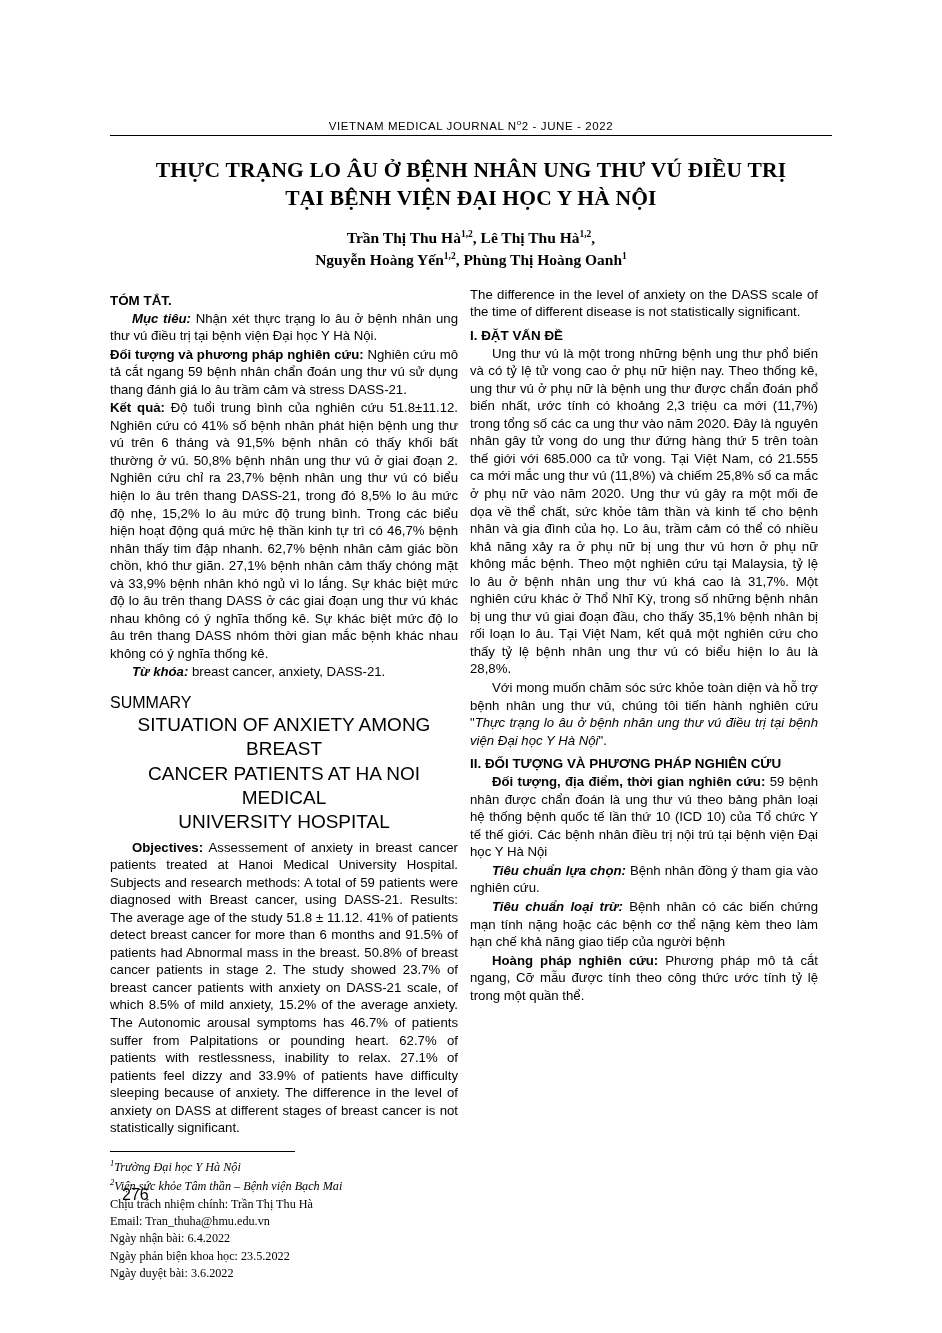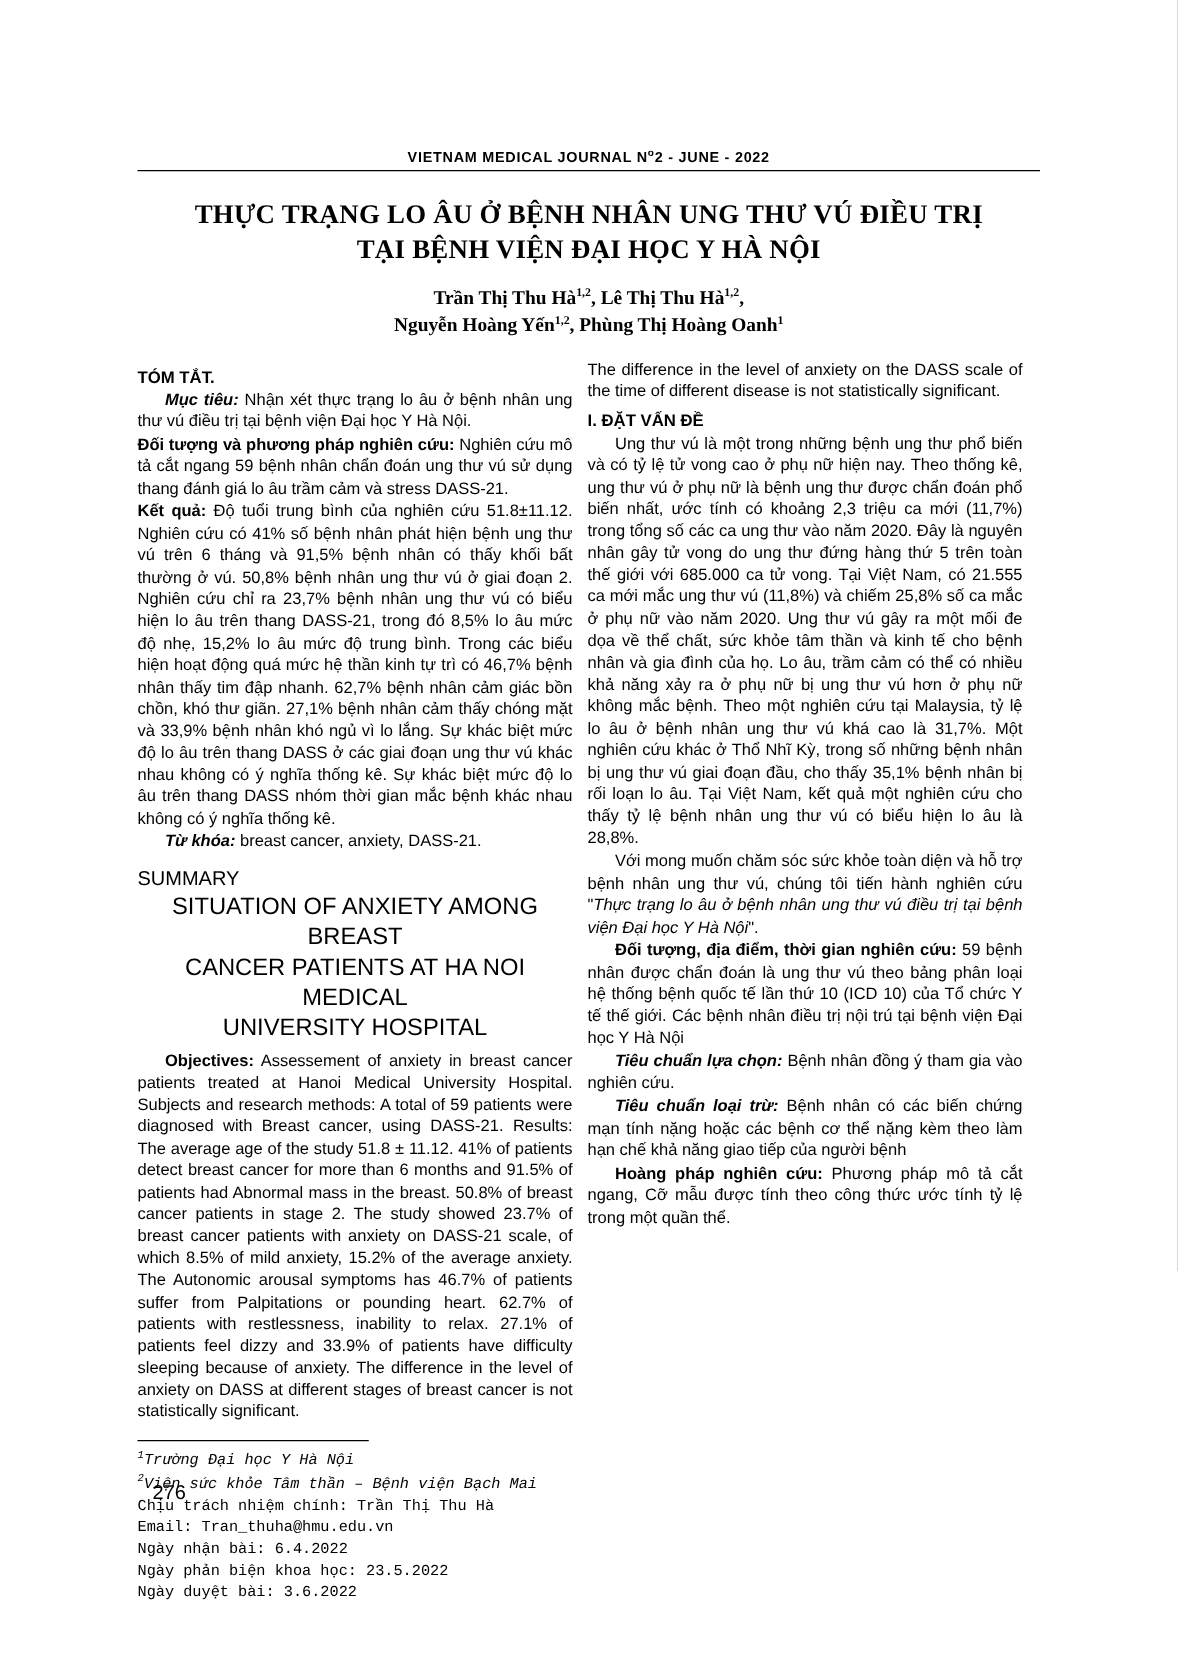--- a/index.html
+++ b/index.html
@@ -21,21 +21,21 @@
   .sheet {
     position: absolute;
     left: 110px;
     top: 118px;
     width: 722px;
   }
   .running-head {
     text-align: center;
     font-family: "Liberation Sans", sans-serif;
     font-size: 11.5px;
-    font-weight: bold;
+    font-weight: normal;
     letter-spacing: 0.6px;
     padding-bottom: 3px;
     border-bottom: 1.6px solid #000;
     margin-bottom: 20px;
   }
   .running-head sup { font-size: 8px; vertical-align: super; }
   .title {
     text-align: center;
     font-family: "Liberation Serif", serif;
     font-size: 21.5px;
@@ -92,21 +92,21 @@
   }
   .footnote-rule {
     border: none;
     border-top: 1px solid #000;
     width: 185px;
     margin: 14px 0 5px 0;
   }
   .fn {
     font-size: 12.2px;
     line-height: 1.42;
-    font-family: Liberation Mono, monospace;
+    font-family: Liberation Serif, serif;
     margin: 0;
   }
   .fn sup { font-size: 8.5px; vertical-align: super; }
   .fn.italic { font-style: italic; }
   .page-num {
     position: absolute;
     left: 122px;
     top: 1186px;
     font-size: 16px;
     font-family: Liberation Sans, sans-serif;
@@ -163,20 +163,21 @@
         <p class="fn">Ngày duyệt bài: 3.6.2022</p>
       </div>
 
       <div class="col">
         <p>The difference in the level of anxiety on the DASS scale of the time of different disease is not statistically significant.</p>
 
         <div class="sec-head">I. ĐẶT VẤN ĐỀ</div>
         <p class="ind">Ung thư vú là một trong những bệnh ung thư phổ biến và có tỷ lệ tử vong cao ở phụ nữ hiện nay. Theo thống kê, ung thư vú ở phụ nữ là bệnh ung thư được chẩn đoán phổ biến nhất, ước tính có khoảng 2,3 triệu ca mới (11,7%) trong tổng số các ca ung thư vào năm 2020. Đây là nguyên nhân gây tử vong do ung thư đứng hàng thứ 5 trên toàn thế giới với 685.000 ca tử vong. Tại Việt Nam, có 21.555 ca mới mắc ung thư vú (11,8%) và chiếm 25,8% số ca mắc ở phụ nữ vào năm 2020. Ung thư vú gây ra một mối đe dọa về thể chất, sức khỏe tâm thần và kinh tế cho bệnh nhân và gia đình của họ. Lo âu, trầm cảm có thể có nhiều khả năng xảy ra ở phụ nữ bị ung thư vú hơn ở phụ nữ không mắc bệnh. Theo một nghiên cứu tại Malaysia, tỷ lệ lo âu ở bệnh nhân ung thư vú khá cao là 31,7%. Một nghiên cứu khác ở Thổ Nhĩ Kỳ, trong số những bệnh nhân bị ung thư vú giai đoạn đầu, cho thấy 35,1% bệnh nhân bị rối loạn lo âu. Tại Việt Nam, kết quả một nghiên cứu cho thấy tỷ lệ bệnh nhân ung thư vú có biểu hiện lo âu  là 28,8%.</p>
         <p class="ind"><span>Với mong muốn chăm sóc sức khỏe toàn diện và hỗ trợ bệnh nhân ung thư vú, chúng tôi tiến hành nghiên cứu  "</span><span class="i">Thực trạng lo âu ở bệnh nhân ung thư vú điều trị tại bệnh viện Đại học Y Hà Nội</span><span>".</span></p>
 
+        <div class="sec-head">II. ĐỐI TƯỢNG VÀ PHƯƠNG PHÁP NGHIÊN CỨU</div>
         <p class="ind"><span class="b">Đối tượng, địa điểm, thời gian nghiên cứu:</span><span> 59 bệnh nhân được chẩn đoán là ung thư vú theo bảng phân loại hệ thống bệnh quốc tế lần thứ 10 (ICD 10) của Tổ chức Y tế thế giới. Các bệnh nhân điều trị nội trú tại bệnh viện Đại học Y Hà Nội</span></p>
         <p class="ind"><span class="bi">Tiêu chuẩn lựa chọn:</span><span> Bệnh nhân đồng ý tham gia vào nghiên cứu.</span></p>
         <p class="ind"><span class="bi">Tiêu chuẩn loại trừ:</span><span> Bệnh nhân có các biến chứng mạn tính nặng hoặc các bệnh cơ thể nặng kèm theo làm hạn chế khả năng giao tiếp của người bệnh</span></p>
         <p class="ind"><span class="b">Hoàng pháp nghiên cứu:</span><span> Phương pháp mô tả cắt ngang, Cỡ mẫu được tính theo công thức ước tính tỷ lệ trong một quần thể.</span></p>
       </div>
 
     </div>
   </div>
 
   <div class="page-num">276</div>

